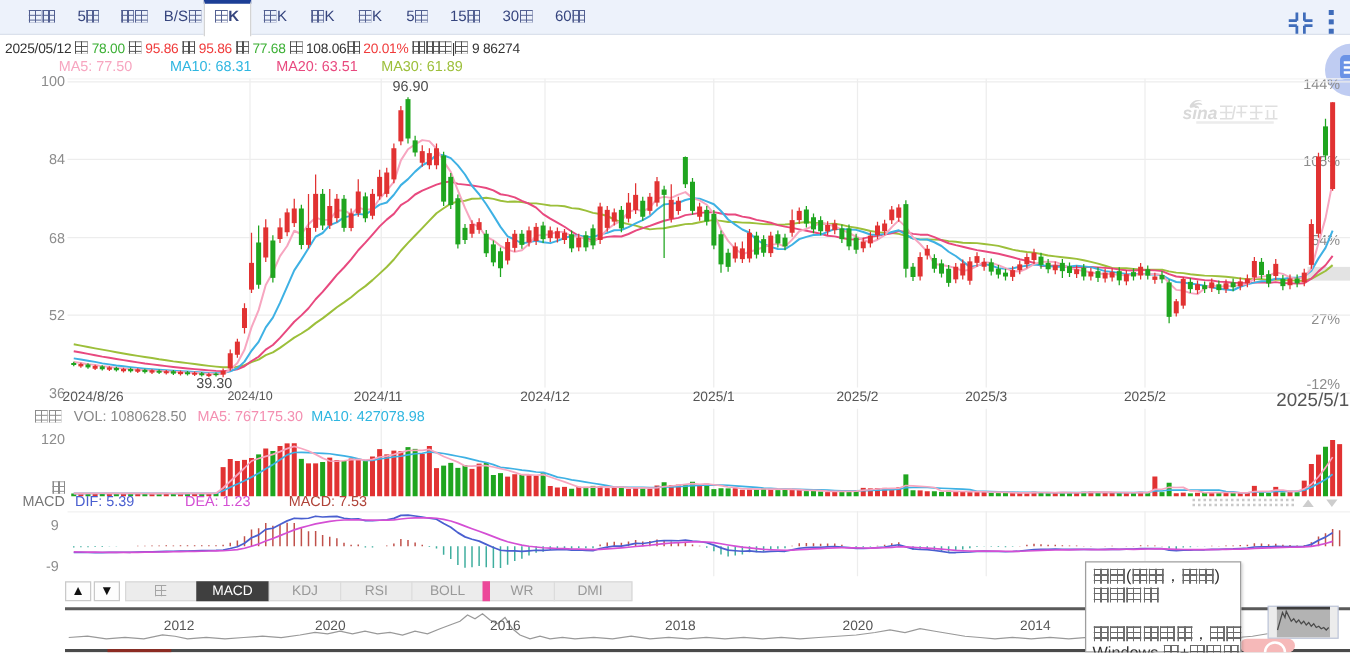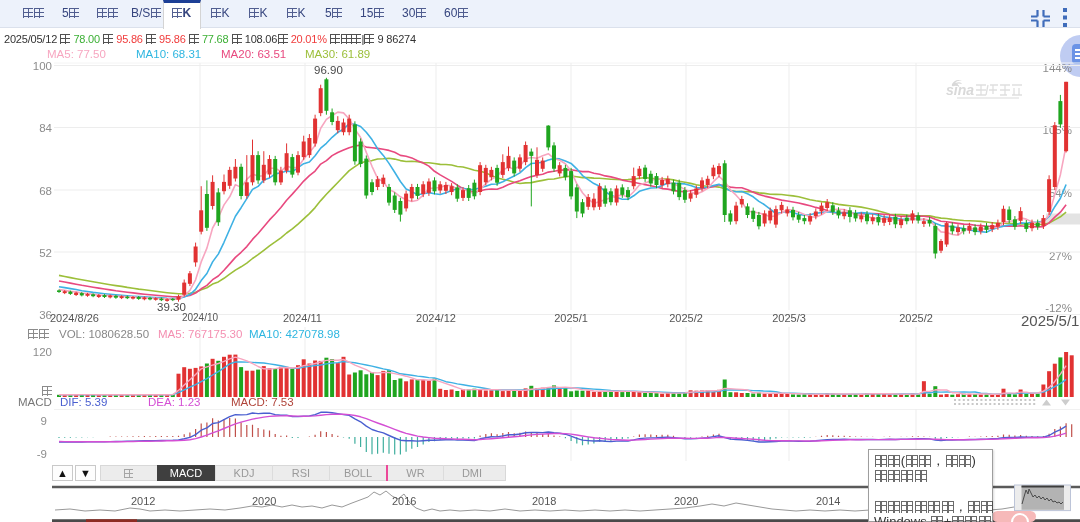--- a/index.html
+++ b/index.html
@@ -540,21 +540,21 @@
 <div class="abs glab" style="left:25px;top:415px;width:22px;text-align:right">9</div>
 <div class="abs glab" style="left:25px;top:448px;width:22px;text-align:right">-9</div>
 <div class="abs" style="left:52px;top:465px;width:21px;height:16px;border:1px solid #c9c9c9;background:#fdfdfd;text-align:center;font-size:11px;line-height:15px;color:#111">▲</div>
 <div class="abs" style="left:75px;top:465px;width:21px;height:16px;border:1px solid #c9c9c9;background:#fdfdfd;text-align:center;font-size:11px;line-height:15px;color:#111">▼</div>
 <div class="abs" style="left:100px;top:465px;width:406px;height:16px;background:#ececec;border:1px solid #d8d8d8"></div>
 <div class="abs" style="left:100px;top:465px;width:57px;height:16px;text-align:center;font-size:11px;line-height:16px;color:#999"><i class="c" style="width:9px;height:9px"></i></div>
 <div class="abs" style="left:157px;top:465px;width:58px;height:16px;background:#3f3f3f;text-align:center;font-size:11px;line-height:16px;color:#fff">MACD</div>
 <div class="abs" style="left:215px;top:465px;width:57px;height:16px;border-left:1px solid #dcdcdc;text-align:center;font-size:11px;line-height:16px;color:#999">KDJ</div>
 <div class="abs" style="left:272px;top:465px;width:57px;height:16px;border-left:1px solid #dcdcdc;text-align:center;font-size:11px;line-height:16px;color:#999">RSI</div>
 <div class="abs" style="left:329px;top:465px;width:57px;height:16px;border-left:1px solid #dcdcdc;text-align:center;font-size:11px;line-height:16px;color:#999">BOLL</div>
-<div class="abs" style="left:386px;top:465px;width:57px;height:16px;border-left:2px solid #ec4899;text-align:center;font-size:11px;line-height:16px;color:#999">WR</div>
+<div class="abs" style="left:386px;top:465px;width:57px;height:16px;border-left:6px solid #ec4899;text-align:center;font-size:11px;line-height:16px;color:#999">WR</div>
 <div class="abs" style="left:443px;top:465px;width:57px;height:16px;border-left:1px solid #dcdcdc;text-align:center;font-size:11px;line-height:16px;color:#999">DMI</div>
 <div class="abs" style="left:131px;top:495px;font-size:11px;color:#555">2012</div>
 <div class="abs" style="left:252px;top:495px;font-size:11px;color:#555">2020</div>
 <div class="abs" style="left:392px;top:495px;font-size:11px;color:#555">2016</div>
 <div class="abs" style="left:532px;top:495px;font-size:11px;color:#555">2018</div>
 <div class="abs" style="left:674px;top:495px;font-size:11px;color:#555">2020</div>
 <div class="abs" style="left:816px;top:495px;font-size:11px;color:#555">2014</div>
 <div class="abs" style="left:868px;top:449px;width:125px;height:73px;background:#fff;border:1px solid #9e9e9e;box-shadow:1px 1px 2px rgba(0,0,0,.15)"></div>
 <div class="abs" style="left:874px;top:452px;font-size:13px;color:#333"><i class="c2"></i><i class="c2"></i>(<i class="c2"></i><i class="c2"></i>，<i class="c2"></i><i class="c2"></i>)</div>
 <div class="abs" style="left:874px;top:468px;font-size:13px;color:#333"><i class="c2"></i><i class="c2"></i><i class="c2"></i><i class="c2"></i></div>

